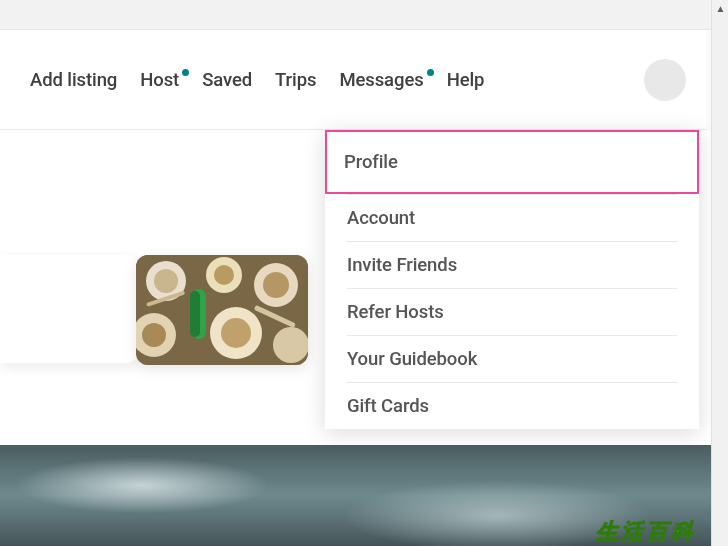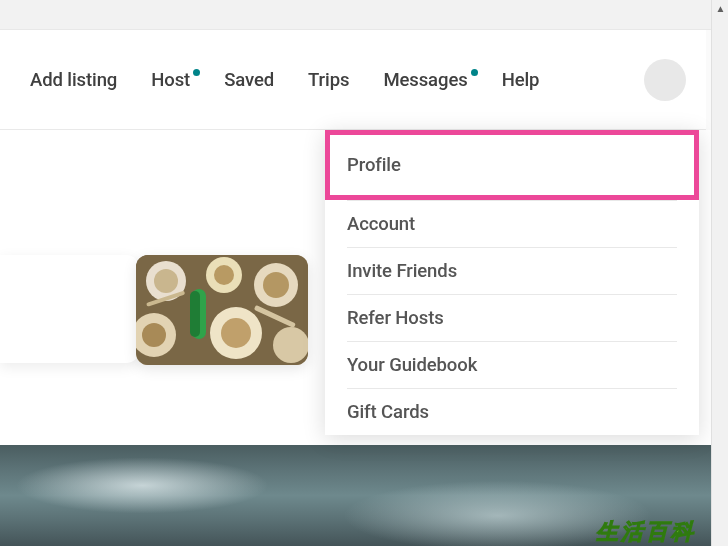--- a/index.html
+++ b/index.html
@@ -41,21 +41,21 @@
   .header {
     position: absolute;
     left: 0;
     right: 22px;
     top: 30px;
     height: 100px;
     background: #ffffff;
     display: flex;
     align-items: center;
     padding: 0 20px 0 30px;
-    gap: 34px;
+    gap: 23px;
     border-bottom: 1px solid #e9e9e9;
   }
   .nav-item {
     font-size: 18.5px;
     font-weight: 550;
     color: #404040;
     letter-spacing: -0.1px;
     position: relative;
     cursor: pointer;
   }
@@ -127,21 +127,21 @@
   }
   .menu-item {
     padding: 12px 22px;
     font-size: 18.5px;
     font-weight: 550;
     color: #555;
     letter-spacing: -0.1px;
     cursor: pointer;
   }
   .menu-item.highlighted {
-    border: 5px solid #ec4899;
+    border: 2px solid #ec4899;
     padding: 19px 17px;
   }
   .menu-divider {
     margin: 0 22px;
     height: 1px;
     background: #e8e8e8;
   }
   .sun-bubble {
     position: absolute;
     top: 144px;

